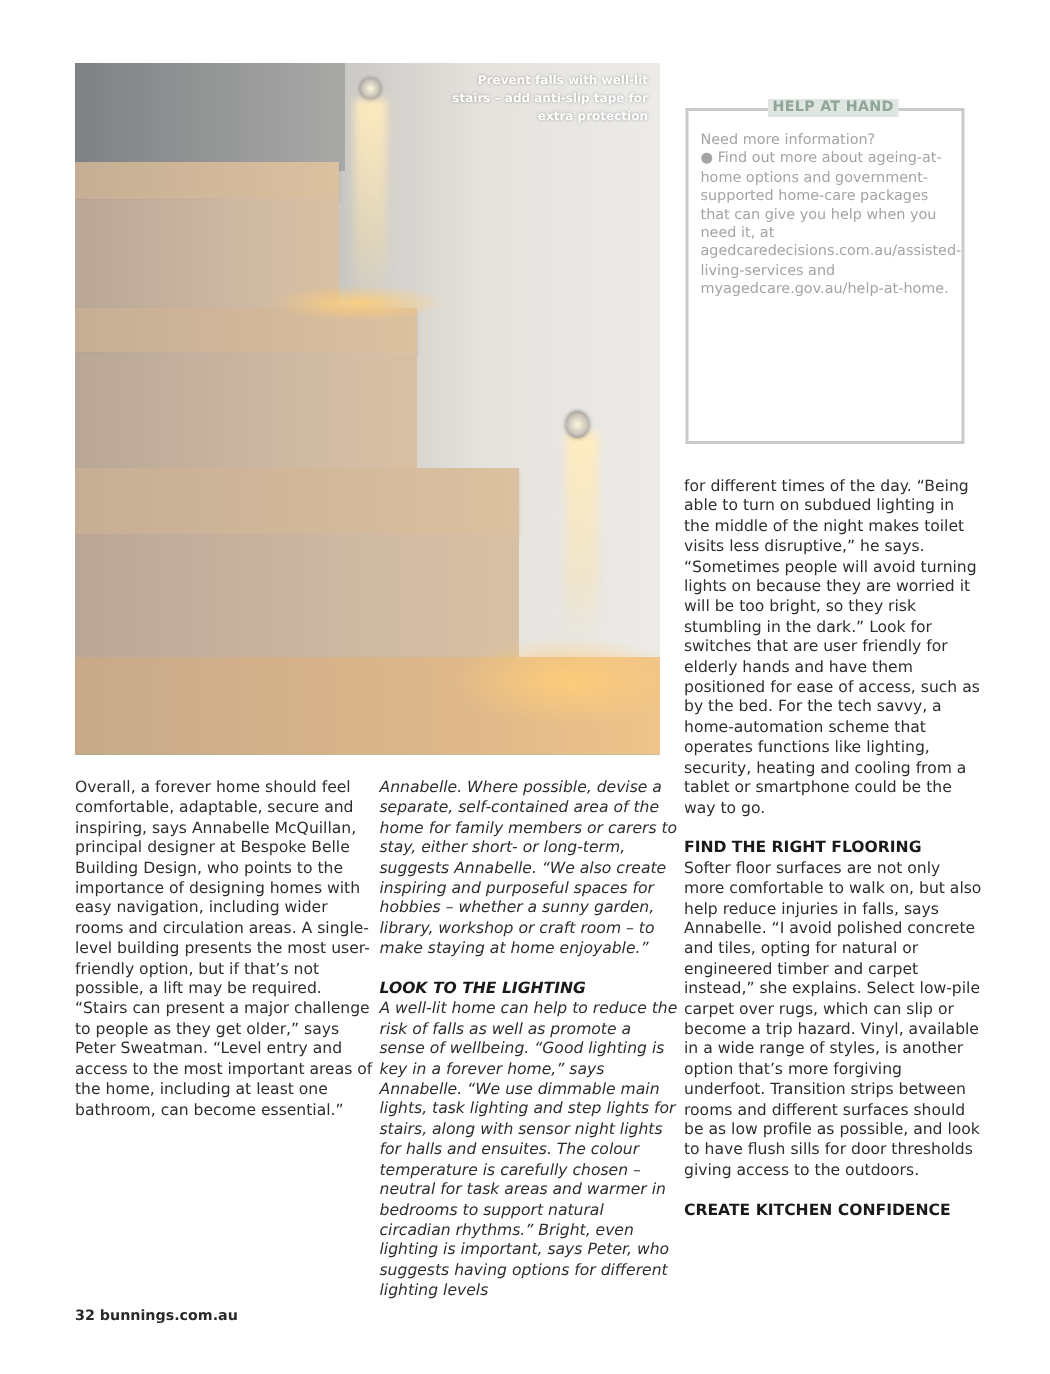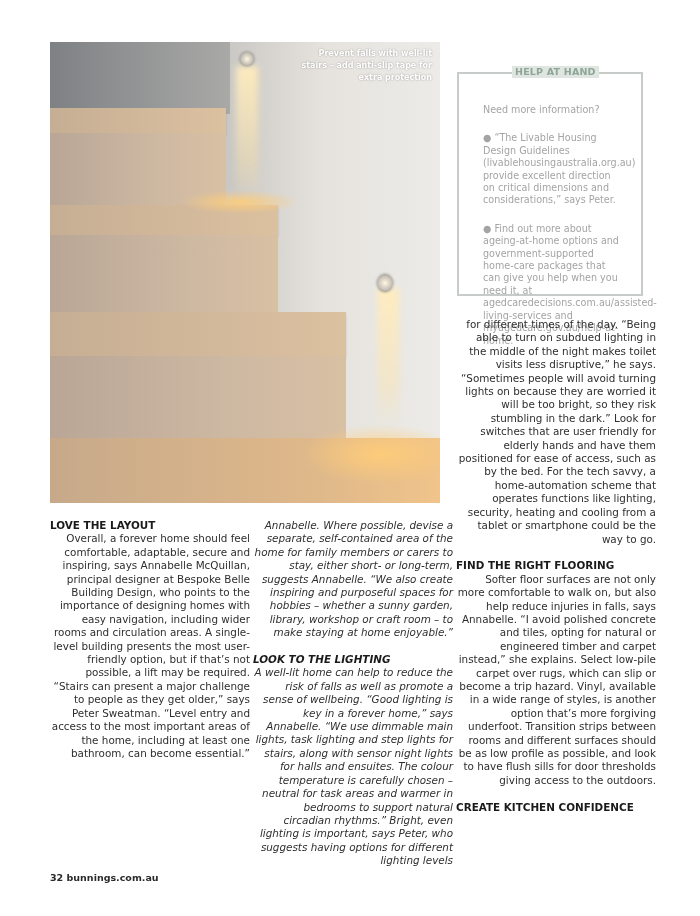--- a/index.html
+++ b/index.html
@@ -15,24 +15,24 @@
   .light { position:absolute; width:14px; height:14px; border-radius:50%; background:radial-gradient(circle,#fff7e0 0%,#c8c2b8 55%,#7d7a74 100%); box-shadow:0 0 3px rgba(0,0,0,.4); }
   .beam { position:absolute; width:22px; background:linear-gradient(180deg,rgba(255,236,190,.95),rgba(255,226,160,.35) 70%,rgba(255,220,150,0)); filter:blur(3px); }
   .glow { position:absolute; background:radial-gradient(ellipse at center, rgba(255,205,120,.9), rgba(255,200,120,0) 70%); }
   .caption { position:absolute; right:8px; top:6px; width:140px; text-align:right; color:#ffffff;
              font-size:8px; line-height:12px; font-weight:bold; text-shadow:0 0 2px rgba(0,0,0,.35); }
 
   .help-box { position:absolute; left:457px; top:72px; width:186px; height:224px; border:2px solid #c7ccc8; box-sizing:border-box; }
   .help-title { position:absolute; left:512px; top:66px; background:#dfe6e2; color:#8fa597; font-weight:bold; font-size:9.5px;
                 padding:0 3px; line-height:12px; letter-spacing:0.2px; }
   .help-body { position:absolute; left:467px; top:88px; width:172px; font-size:9.6px; line-height:12.4px; color:#a4a4a4; }
-  .help-body p { margin:16px; }
+  .help-body p { margin:0; }
 
   .col { position:absolute; font-size:10.4px; line-height:13.4px; color:#2e2e2e; }
-  .col p { margin:0;text-align:right; }
+  .col p { margin:0; }
   .col h3 { margin:0; font-size:10.4px; line-height:13.4px; font-weight:bold; color:#1a1a1a; }
   .col .gap { height:13.4px; }
   .indent { text-indent:10px; }
   .col1 { left:50px; top:519px; width:200px; }
   .col2 { left:253px; top:519px; width:200px;font-style:italic; }
   .col3 { left:456px; top:318px; width:200px; }
   .footer { position:absolute; left:50px; top:872px; font-size:9.5px; font-weight:bold; color:#2a2a2a; }
   .footer .pg { margin-right:0; }
 </style>
 </head>
@@ -59,26 +59,24 @@
   <div class="beam" style="left:327px;top:246px;height:140px;"></div>
   <div class="light" style="left:327px;top:232px;width:16px;height:18px;"></div>
   <div class="glow" style="left:250px;top:382px;width:160px;height:60px;"></div>
   <div class="caption">Prevent falls with well-lit stairs – add anti-slip tape for extra protection</div>
 </div>
 
 <div class="help-box"></div>
 <div class="help-title">HELP AT HAND</div>
 <div class="help-body">
   <p>Need more information?</p>
-  <p>● “The Livable Housing Design Guidelines (livablehousingaustralia.org.au) provide excellent direction on critical dimensions and considerations,” says Peter.</p>
   <p>● Find out more about ageing-at-home options and government-supported home-care packages that can give you help when you need it, at agedcaredecisions.com.au/assisted-living-services and myagedcare.gov.au/help-at-home.</p>
 </div>
 
 <div class="col col1">
-  <h3>LOVE THE LAYOUT</h3>
   <p>Overall, a forever home should feel comfortable, adaptable, secure and inspiring, says Annabelle McQuillan, principal designer at Bespoke Belle Building Design, who points to the importance of designing homes with easy navigation, including wider rooms and circulation areas. A single-level building presents the most user-friendly option, but if that’s not possible, a lift may be required. “Stairs can present a major challenge to people as they get older,” says Peter Sweatman. “Level entry and access to the most important areas of the home, including at least one bathroom, can become essential.”</p>
 </div>
 
 <div class="col col2">
   <p>Annabelle. Where possible, devise a separate, self-contained area of the home for family members or carers to stay, either short- or long-term, suggests Annabelle. “We also create inspiring and purposeful spaces for hobbies – whether a sunny garden, library, workshop or craft room – to make staying at home enjoyable.”</p>
   <div class="gap"></div>
   <h3>LOOK TO THE LIGHTING</h3>
   <p>A well-lit home can help to reduce the risk of falls as well as promote a sense of wellbeing. “Good lighting is key in a forever home,” says Annabelle. “We use dimmable main lights, task lighting and step lights for stairs, along with sensor night lights for halls and ensuites. The colour temperature is carefully chosen – neutral for task areas and warmer in bedrooms to support natural circadian rhythms.” Bright, even lighting is important, says Peter, who suggests having options for different lighting levels</p>
 </div>
 

